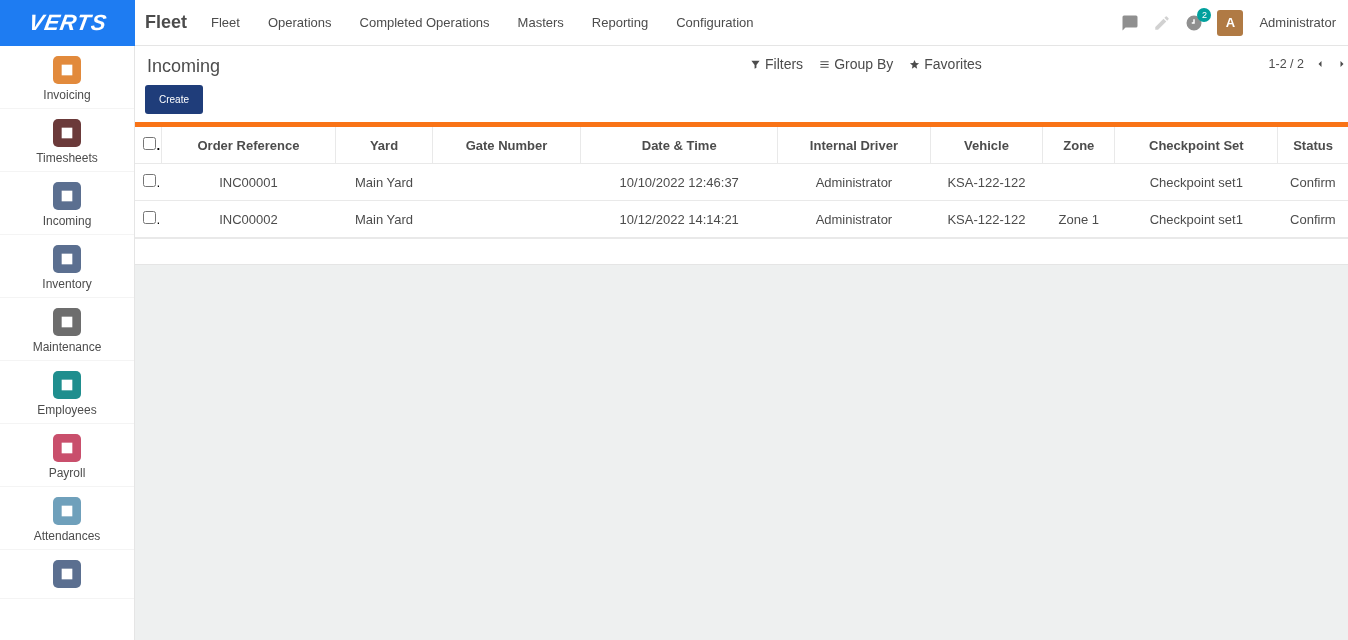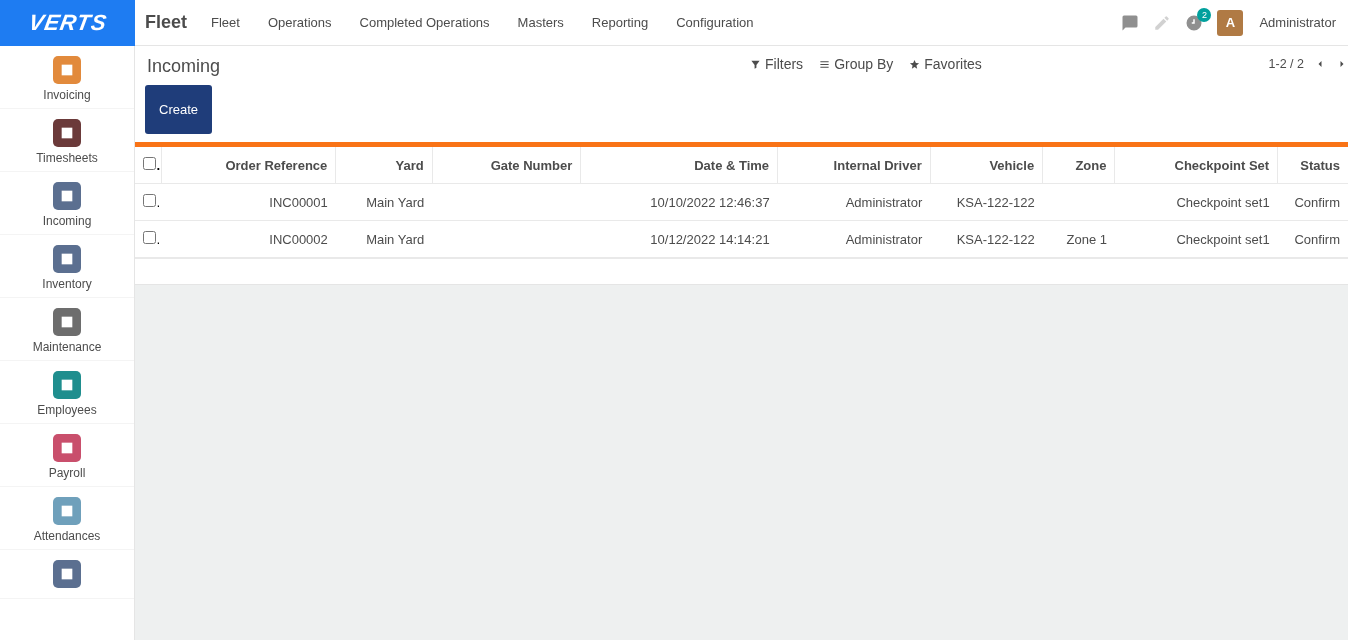--- a/index.html
+++ b/index.html
@@ -27,38 +27,38 @@
   .side-item { display:flex; flex-direction:column; align-items:center; padding:10px 0 6px 0; cursor:pointer; border-bottom:1px solid #f4f4f4; }
   .side-icon { width:28px; height:28px; border-radius:5px; display:flex; align-items:center; justify-content:center; margin-bottom:4px; }
   .side-icon svg { width:16px; height:16px; fill:#fff; }
   .side-label { font-size:12px; color:#4c4c4c; }
 
   
   .main { flex:1; display:flex; flex-direction:column; background:#f9f9f9; min-width:0; }
   .control-panel { background:#fff; border-bottom:5px solid #f97316; padding:10px 0 0 10px; display:flex; }
   .cp-left { display:flex; flex-direction:column; gap:8px; padding-bottom:8px; }
   .page-title { font-size:18px; color:#4c4c4c; font-weight:400; padding-left:2px; }
-  .create-btn { background:#1f3d7a; color:#fff; border:none; border-radius:3px; padding:17px 14px; font-size:13px; cursor:pointer; align-self:flex-start; }
+  .create-btn { background:#1f3d7a; color:#fff; border:none; border-radius:3px; padding:9px 14px; font-size:10px; cursor:pointer; align-self:flex-start; }
   .cp-right { flex:1; display:flex; flex-direction:column; align-items:flex-end; gap:6px; padding-right:0; padding-bottom:6px; }
   .search-wrap { display:flex; align-items:center; width:598px; border:1px solid #ccc; border-radius:14px 0 0 14px; height:28px; overflow:hidden; }
   .search-input { flex:1; border:none; outline:none; padding:0 10px; font-size:13px; color:#666; height:100%; }
   .search-btn { width:18px; height:100%; display:flex; align-items:center; justify-content:center; color:#888; }
   .toolbar-row { display:flex; align-items:center; width:598px; }
   .tool-group { display:flex; gap:16px; }
   .tool-btn { display:flex; align-items:center; gap:4px; font-size:14px; color:#4c4c4c; cursor:pointer; }
   .tool-btn svg { width:11px; height:11px; fill:#4c4c4c; }
   .tool-spacer { flex:1; }
   .pager { display:flex; align-items:center; gap:10px; font-size:12.5px; color:#4c4c4c; }
   .page-arrow { cursor:pointer; color:#4c4c4c; }
   .page-arrow svg { width:12px; height:12px; fill:#4c4c4c; display:block; }
 
   
   .table-wrap { background:#fff; border-bottom:1px solid #e5e5e5; }
   table { width:100%; border-collapse:collapse; table-layout:fixed; }
-  th, td { text-align:right; font-size:13px; color:#4c4c4c; padding:10px 8px; border-bottom:1px solid #e9e9e9; overflow:hidden; white-space:nowrap; text-overflow:ellipsis; }
+  th, td { text-align:center; font-size:13px; color:#4c4c4c; padding:10px 8px; border-bottom:1px solid #e9e9e9; overflow:hidden; white-space:nowrap; text-overflow:ellipsis; }
   th { font-weight:600; border-right:1px solid #e9e9e9; background:#fff; }
   th:last-child { border-right:none; }
   .col-check { width:26px; text-align:center; }
   .col-check input { cursor:pointer; }
   .footer-strip { height:26px; background:#fff; border-top:1px solid #e9e9e9; }
   .below { flex:1; background:#eef0f0; }
 </style>
 </head>
 <body>
 

